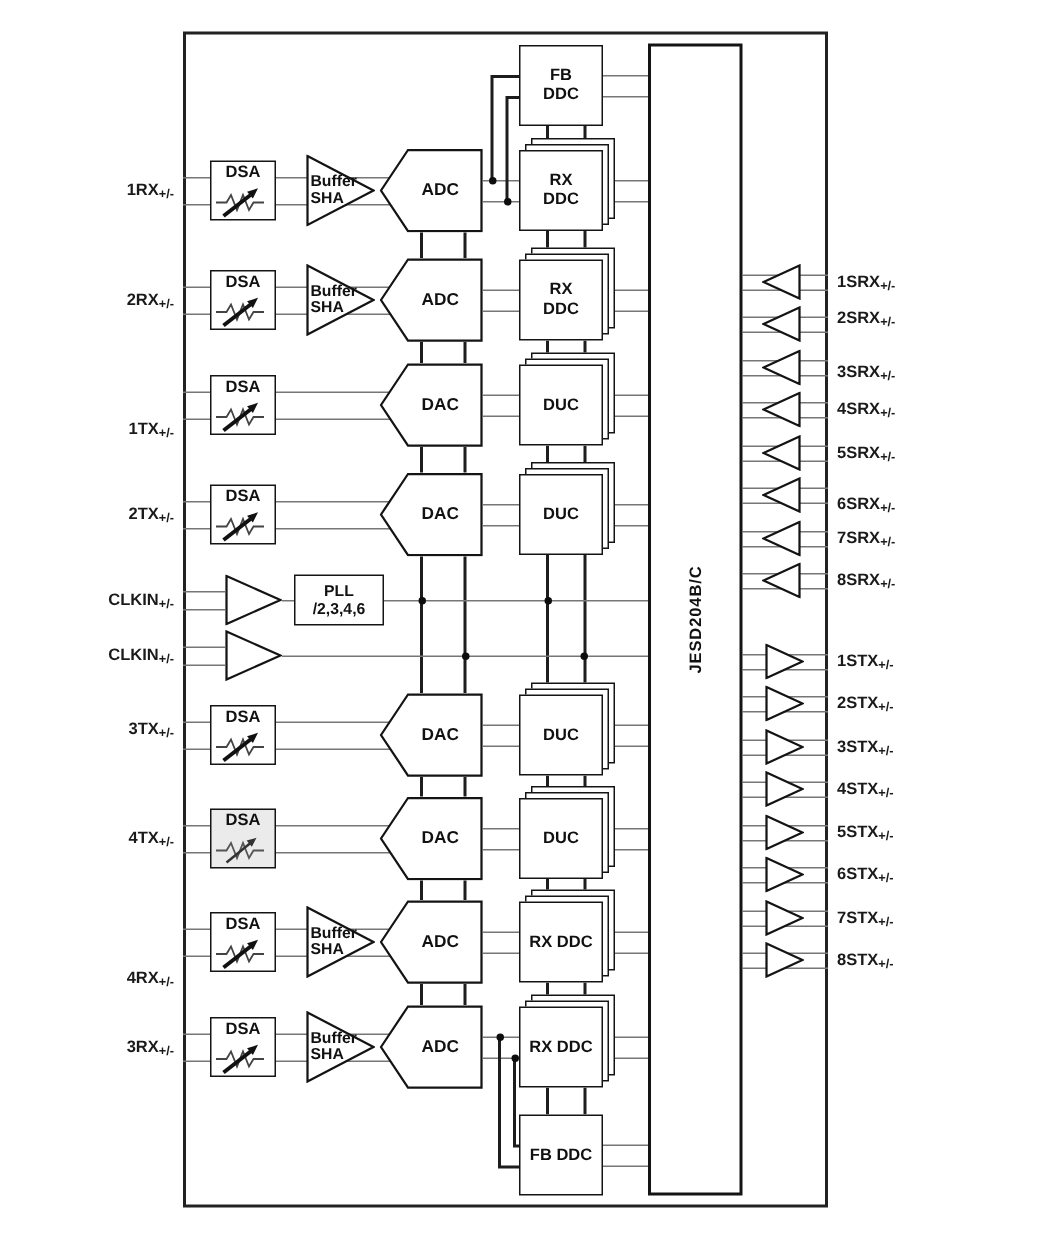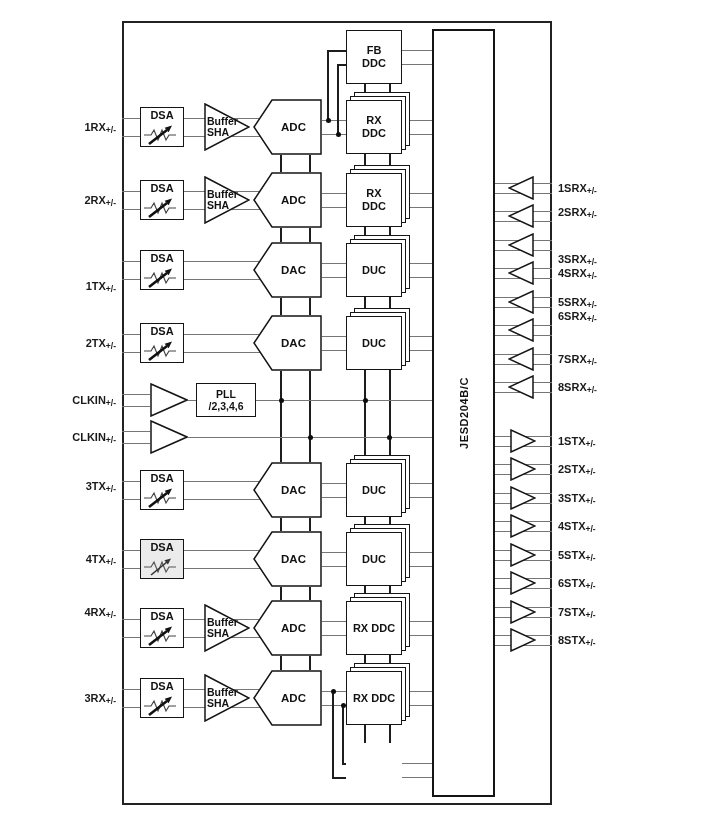--- a/index.html
+++ b/index.html
@@ -217,21 +217,21 @@
   </div>
 
   <div class="lbl pin" style="top:119px"><span>1RX</span><span class="sub">+/-</span></div>
   <div class="lbl pin" style="top:192px"><span>2RX</span><span class="sub">+/-</span></div>
   <div class="lbl pin" style="top:278px"><span>1TX</span><span class="sub">+/-</span></div>
   <div class="lbl pin" style="top:335px"><span>2TX</span><span class="sub">+/-</span></div>
   <div class="lbl pin" style="top:392px"><span>CLKIN</span><span class="sub">+/-</span></div>
   <div class="lbl pin" style="top:429px"><span>CLKIN</span><span class="sub">+/-</span></div>
   <div class="lbl pin" style="top:478px"><span>3TX</span><span class="sub">+/-</span></div>
   <div class="lbl pin" style="top:551px"><span>4TX</span><span class="sub">+/-</span></div>
-  <div class="lbl pin" style="top:604px"><span>4RX</span><span class="sub">+/-</span></div>
+  <div class="lbl pin" style="top:644px"><span>4RX</span><span class="sub">+/-</span></div>
   <div class="lbl pin" style="top:690px"><span>3RX</span><span class="sub">+/-</span></div>
 
   <div class="blk" style="left:140px;top:107px;width:44px;height:40px">
     <div class="dsa-t">DSA</div>
     <svg class="dsa-svg" width="40" height="24" viewBox="0 0 40 24">
         <path d="M2,13 h7 l3,-5 4,10 4,-10 4,10 3,-5 h7" fill="none" stroke="#444" stroke-width="1.2"></path>
         <line x1="7" y1="22" x2="25" y2="8" stroke="#111" stroke-width="2.6"></line>
         <polygon points="30,3.5 26.6,10.3 22.7,5.8" fill="#111"></polygon>
       </svg>
   </div>
@@ -444,20 +444,25 @@
       </div>
   </div>
 
   <div class="blk" style="left:346px;top:30px;width:56px;height:54px">
     <div class="stk-lbl">
         <div>FB</div>
         <div>DDC</div>
       </div>
   </div>
 
+  <div class="blk" style="left:346px;top:743px;width:56px;height:54px">
+    <div class="stk-lbl">
+        <div>FB DDC</div>
+      </div>
+  </div>
 
   <div class="buf" style="left:150px;top:383px;width:38px;height:34px">
     <svg width="38" height="34" viewBox="0 0 38 34">
         <polygon points="1,1 37,17 1,33" fill="#fff" stroke="#141414" stroke-width="1.5"></polygon>
       </svg>
   </div>
   <div class="buf" style="left:150px;top:420px;width:38px;height:34px">
     <svg width="38" height="34" viewBox="0 0 38 34">
         <polygon points="1,1 37,17 1,33" fill="#fff" stroke="#141414" stroke-width="1.5"></polygon>
       </svg>
@@ -493,24 +498,24 @@
       </svg></div>
   <div class="buf" style="left:508px;top:347px"><svg width="26" height="24" viewBox="0 0 26 24">
         <polygon points="25,1 25,23 1,12" fill="#fff" stroke="#141414" stroke-width="1.5"></polygon>
       </svg></div>
   <div class="buf" style="left:508px;top:375px"><svg width="26" height="24" viewBox="0 0 26 24">
         <polygon points="25,1 25,23 1,12" fill="#fff" stroke="#141414" stroke-width="1.5"></polygon>
       </svg></div>
 
   <div class="lbl rpin" style="top:180px"><span>1SRX</span><span class="sub">+/-</span></div>
   <div class="lbl rpin" style="top:204px"><span>2SRX</span><span class="sub">+/-</span></div>
-  <div class="lbl rpin" style="top:251px"><span>3SRX</span><span class="sub">+/-</span></div>
+  <div class="lbl rpin" style="top:240px"><span>3SRX</span><span class="sub">+/-</span></div>
   <div class="lbl rpin" style="top:265px"><span>4SRX</span><span class="sub">+/-</span></div>
   <div class="lbl rpin" style="top:294px"><span>5SRX</span><span class="sub">+/-</span></div>
-  <div class="lbl rpin" style="top:308px"><span>6SRX</span><span class="sub">+/-</span></div>
+  <div class="lbl rpin" style="top:328px"><span>6SRX</span><span class="sub">+/-</span></div>
   <div class="lbl rpin" style="top:351px"><span>7SRX</span><span class="sub">+/-</span></div>
   <div class="lbl rpin" style="top:379px"><span>8SRX</span><span class="sub">+/-</span></div>
 
   <div class="buf" style="left:510px;top:429px"><svg width="26" height="24" viewBox="0 0 26 24">
         <polygon points="1,1 1,23 25,12" fill="#fff" stroke="#141414" stroke-width="1.5"></polygon>
       </svg></div>
   <div class="buf" style="left:510px;top:457px"><svg width="26" height="24" viewBox="0 0 26 24">
         <polygon points="1,1 1,23 25,12" fill="#fff" stroke="#141414" stroke-width="1.5"></polygon>
       </svg></div>
   <div class="buf" style="left:510px;top:486px"><svg width="26" height="24" viewBox="0 0 26 24">

